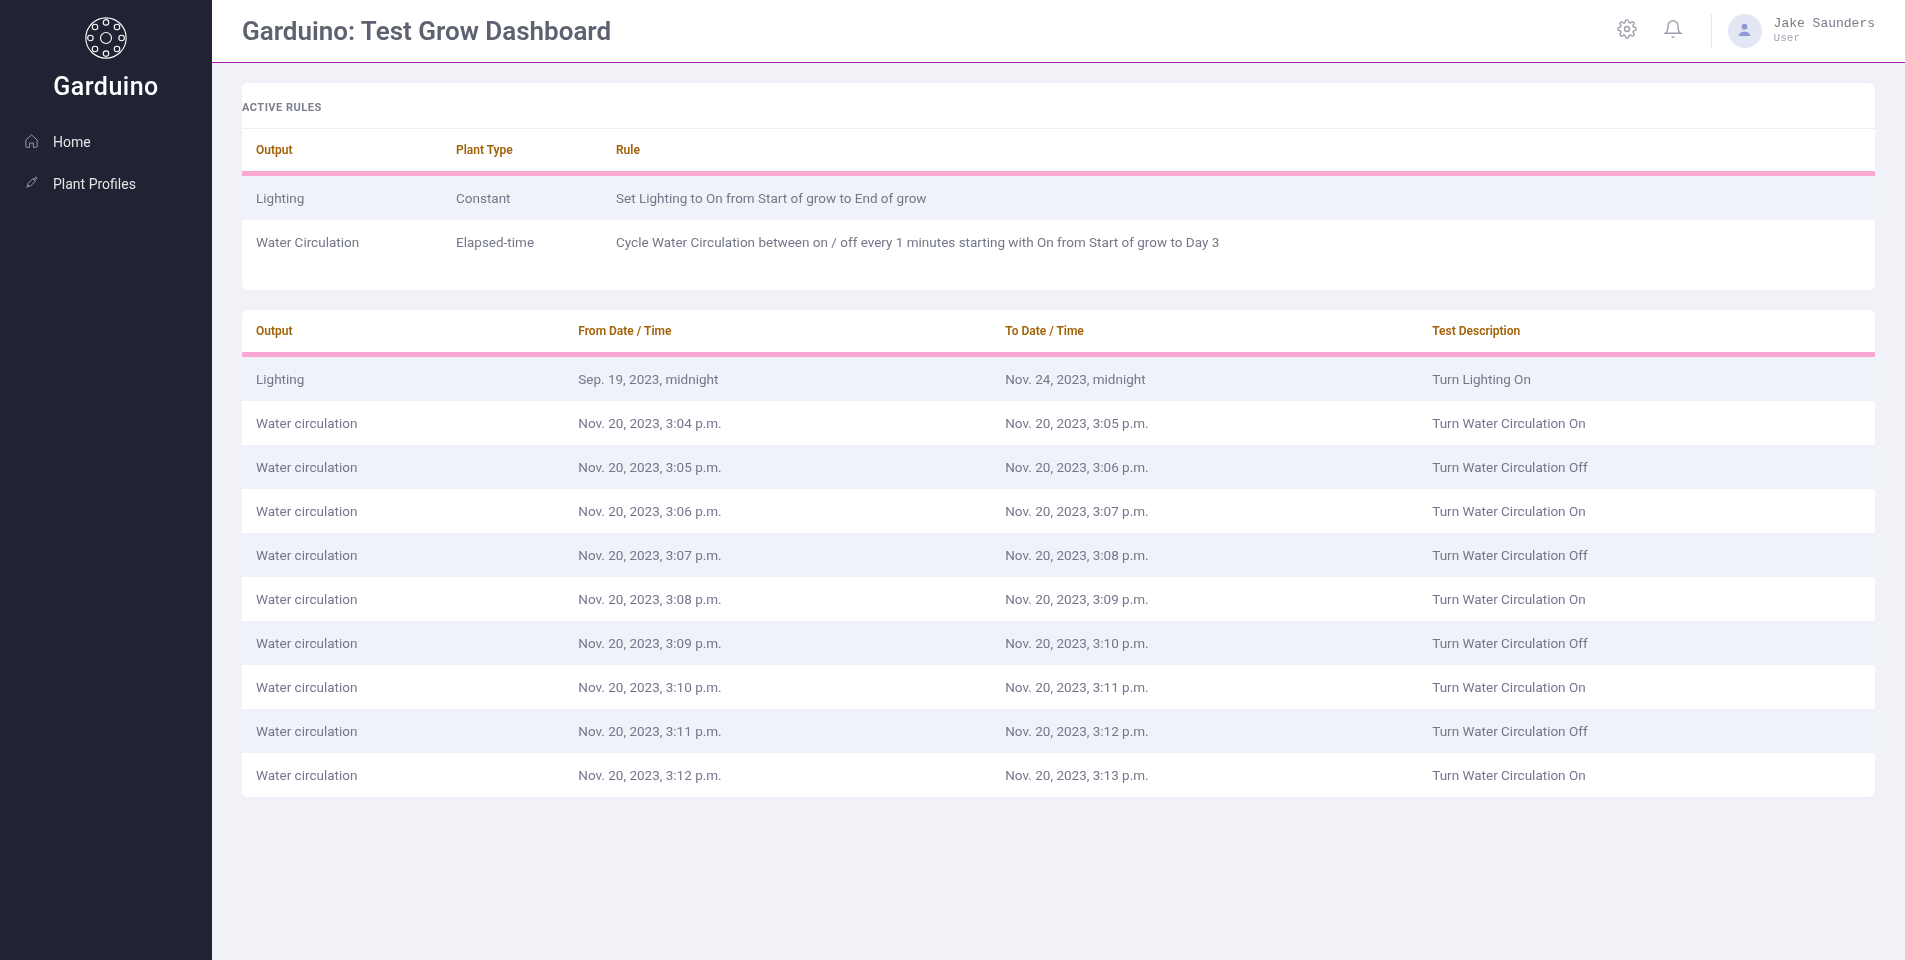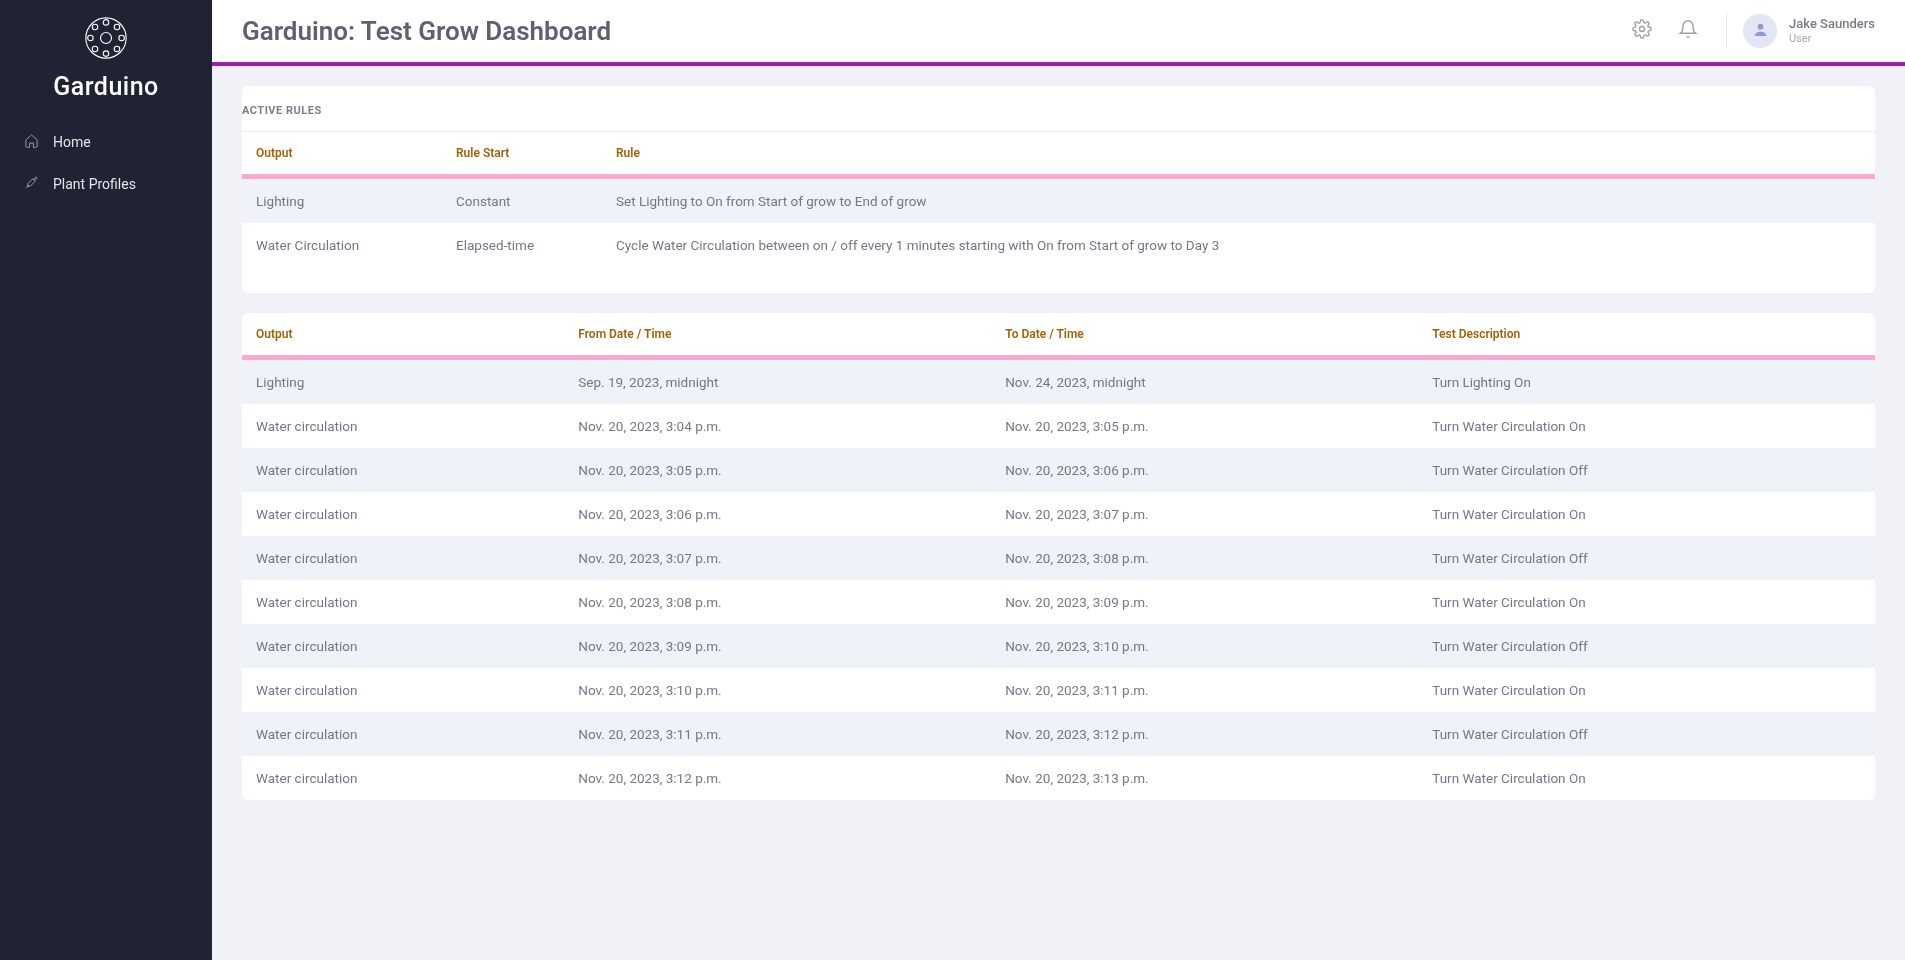--- a/index.html
+++ b/index.html
@@ -45,21 +45,21 @@
   flex: 1;
   display: flex;
   flex-direction: column;
   overflow: auto;
 }
 .topbar {
   background: #fff;
   display: flex;
   align-items: center;
   padding: 14px 30px;
-  border-bottom: 4px solid #a21caf;
+  border-bottom: 1px solid #a21caf;
 }
 .page-title {
   font-size: 26px;
   font-weight: 600;
   color: #5e616f;
   flex: 1;
 }
 .topbar-icons { display: flex; align-items: center; gap: 26px; margin-right: 28px; }
 .topbar-icons svg { width: 20px; height: 20px; stroke: #9d9fab; fill: none; stroke-width: 1.7; cursor: pointer; }
 .user-block {
@@ -70,21 +70,21 @@
   padding-left: 16px;
   cursor: pointer;
 }
 .avatar {
   width: 34px; height: 34px;
   border-radius: 50%;
   background: #e3e6f5;
   display: flex; align-items: center; justify-content: center;
 }
 .avatar svg { width: 17px; height: 17px; fill: #8f99d6; }
-.user-text { line-height: 1.25; }
+.user-text { line-height: 1.25; font-family: Liberation Mono, monospace; }
 .user-name { font-size: 13px; color: #787b88; font-weight: 500; }
 .user-role { font-size: 11px; color: #a5a8b4; }
 .content { padding: 20px 30px; }
 .card {
   background: #fff;
   border-radius: 6px;
   margin-bottom: 20px;
   overflow: hidden;
 }
 .card-header {
@@ -179,21 +179,21 @@
     </div>
   </div>
 
   <div class="content">
     <div class="card rules">
       <div class="card-header">ACTIVE RULES</div>
       <table>
         <thead>
             <tr id="rules-head">
               <th>Output</th>
-              <th>Rule Start</th>
+              <th>Plant Type</th>
               <th>Rule</th>
             </tr>
           </thead>
         <tbody id="rules-body">
             <tr>
               <td>Lighting</td>
               <td>Constant</td>
               <td>Set Lighting to On from Start of grow to End of grow</td>
             </tr>
             <tr>

